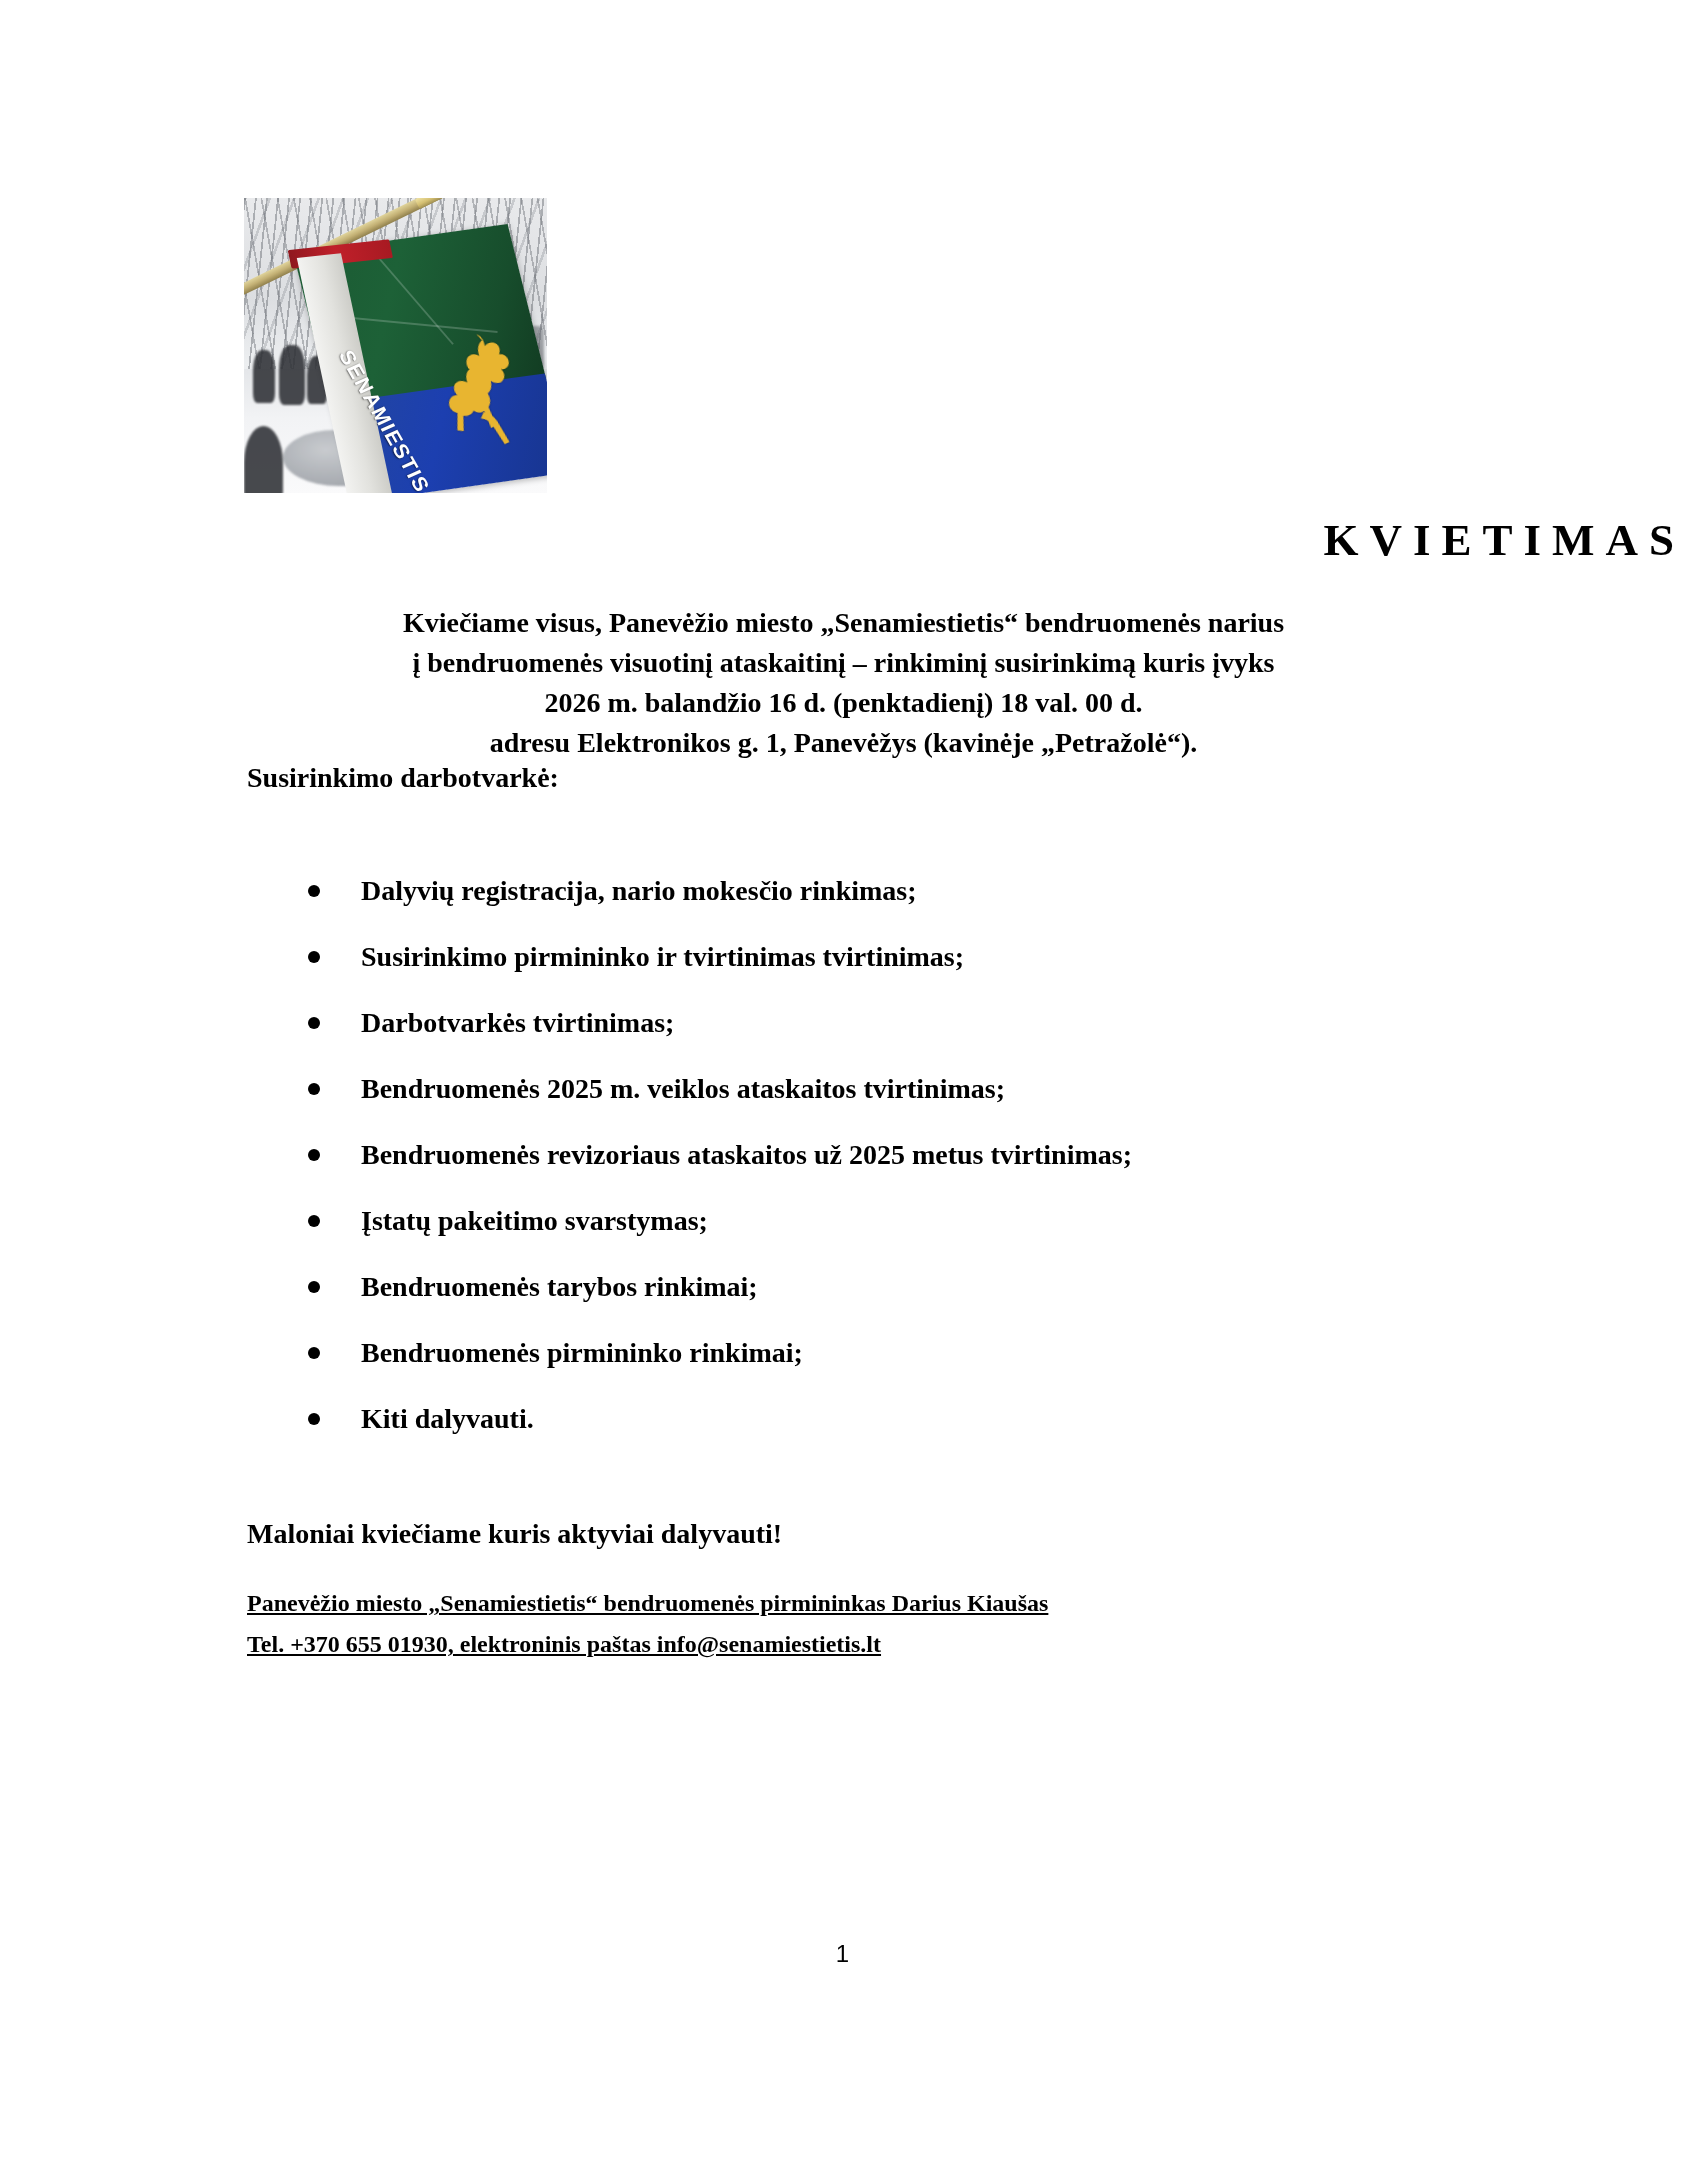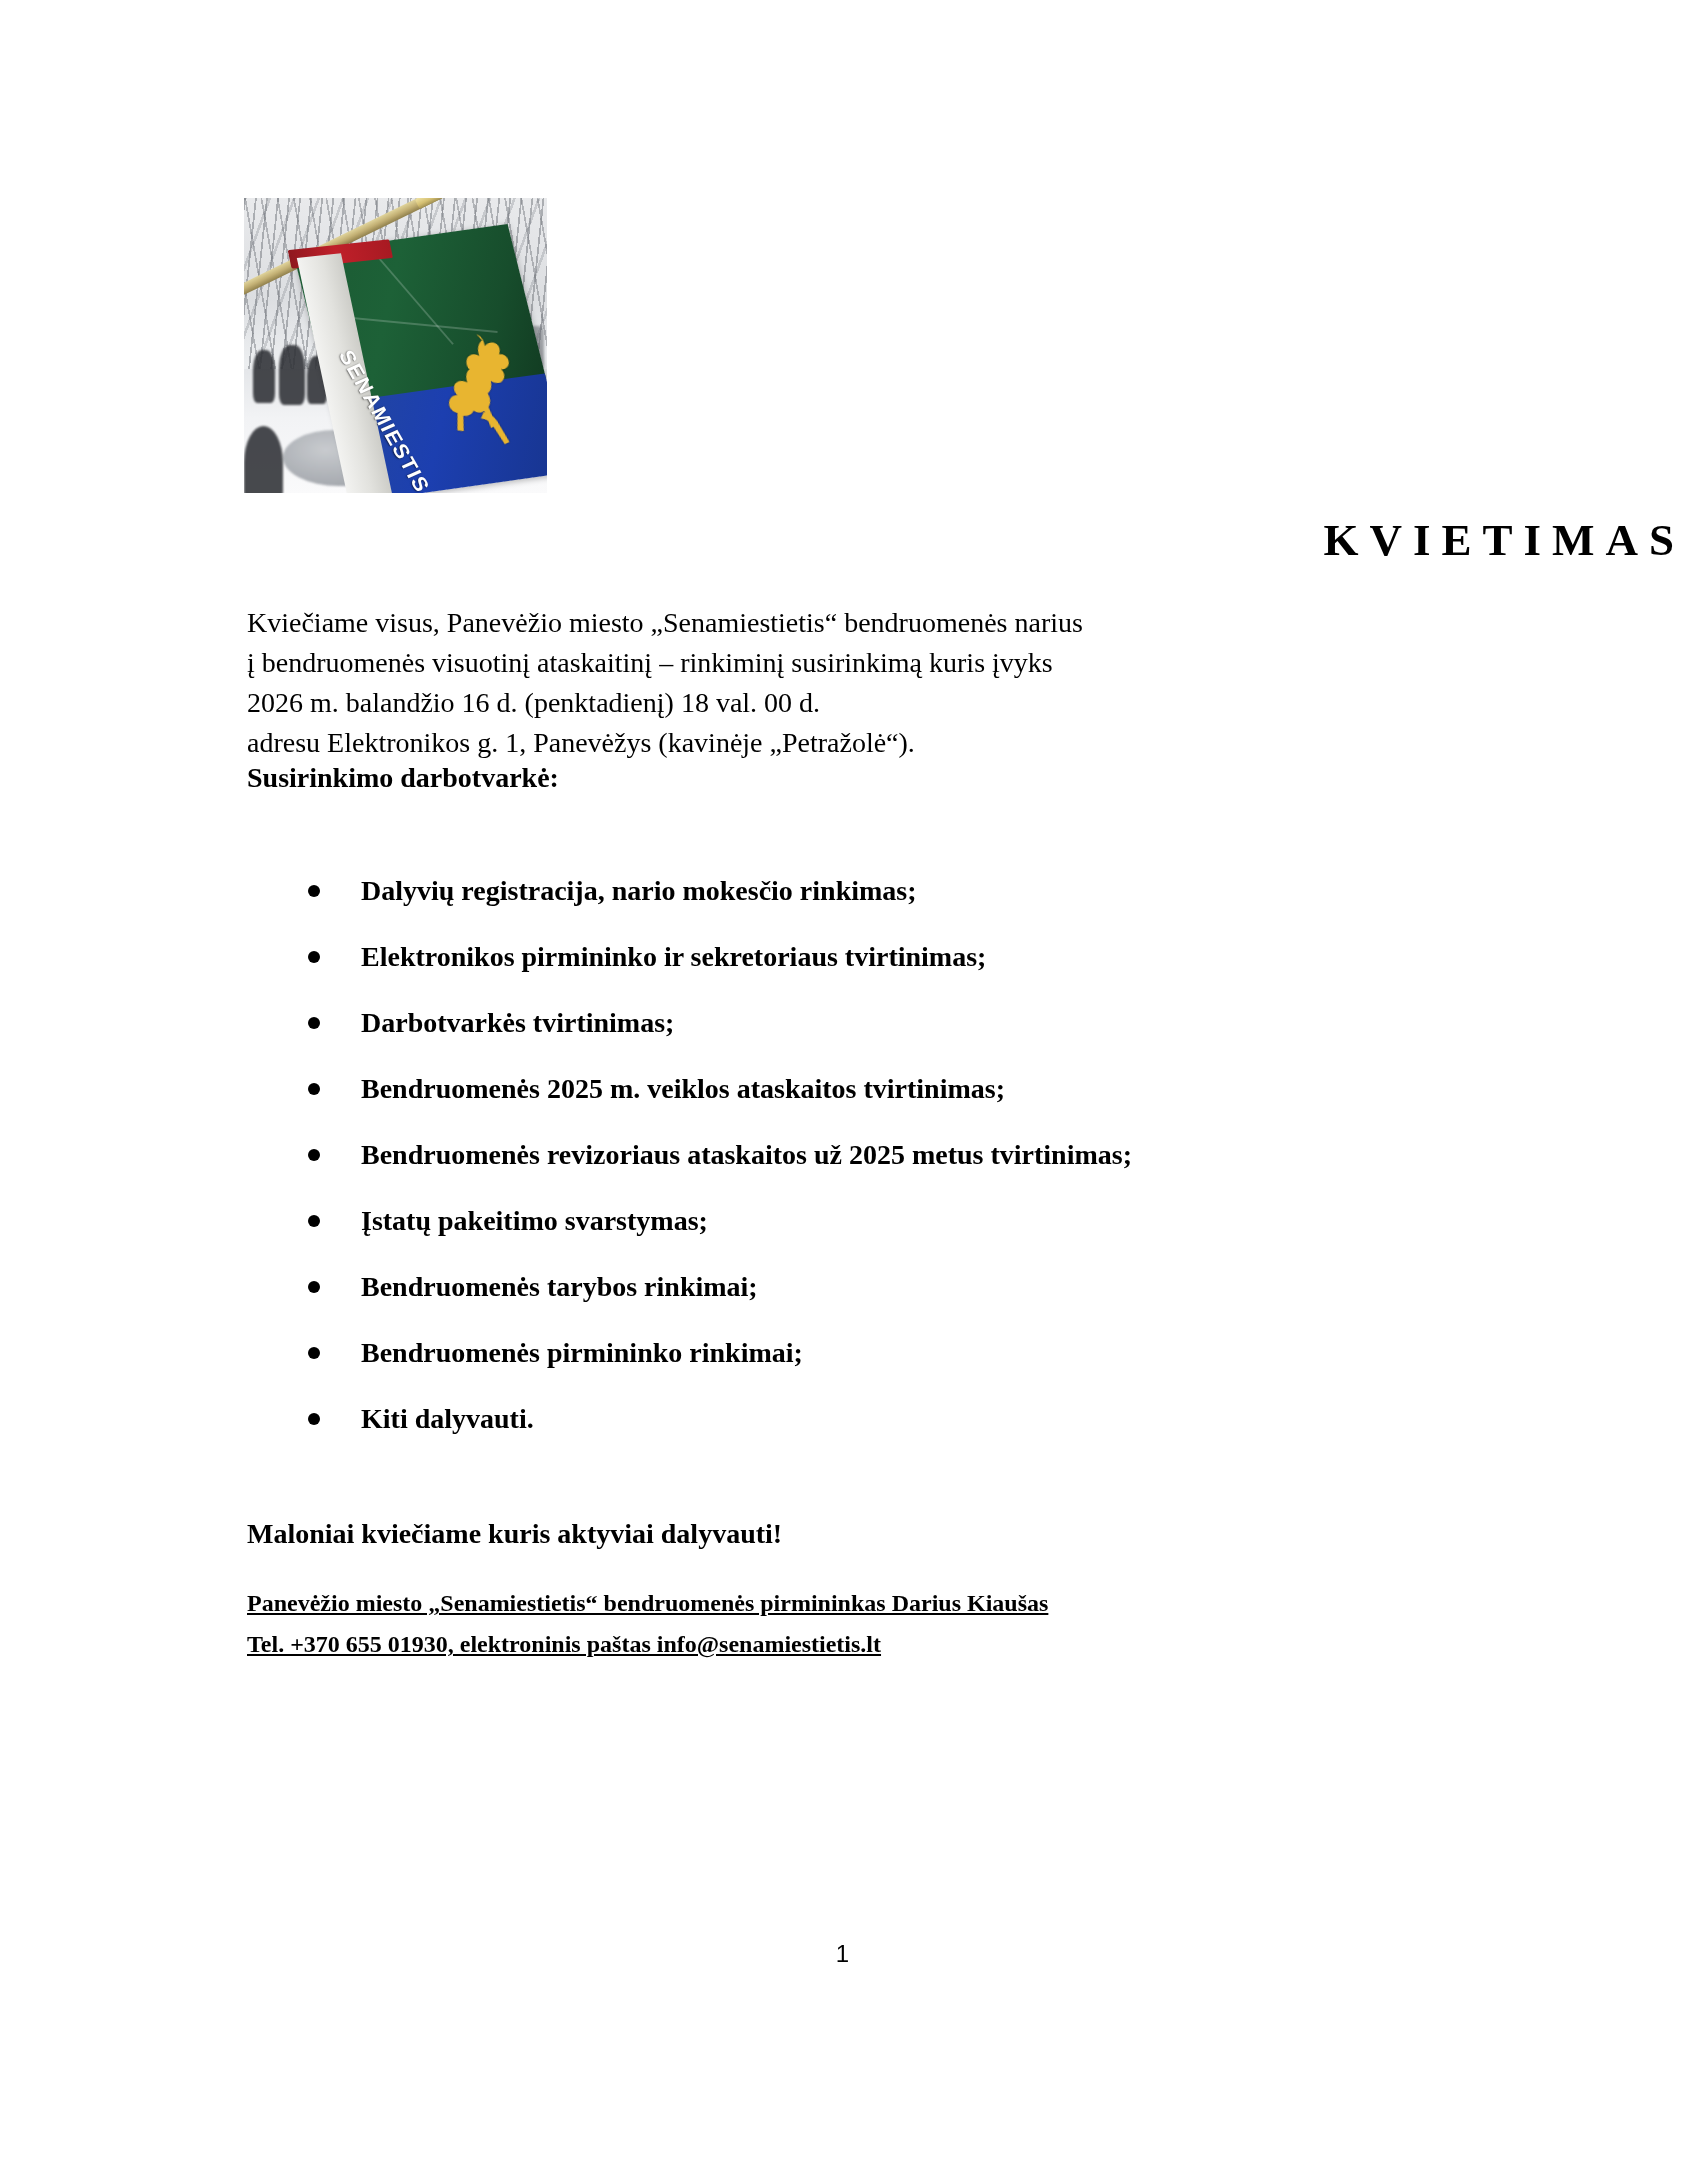--- a/index.html
+++ b/index.html
@@ -197,22 +197,23 @@
     font-weight: 700;
     letter-spacing: 11px;
     text-indent: 11px;
   }
   
   .intro {
     position: absolute;
     left: 247px;
     top: 603px;
     width: 1193px;
+    text-align: center;
     font-size: 28px;
-    font-weight: 400;
+    font-weight: 700;
     line-height: 40px;
   }
   .agenda-heading {
     position: absolute;
     left: 247px;
     top: 762px;
     font-size: 28px;
     font-weight: 700;
   }
   .agenda {
@@ -315,21 +316,21 @@
     <div>Kviečiame visus, Panevėžio miesto „Senamiestietis“ bendruomenės narius</div>
     <div>į bendruomenės visuotinį ataskaitinį – rinkiminį susirinkimą kuris įvyks</div>
     <div>2026 m. balandžio 16 d. (penktadienį) 18 val. 00 d.</div>
     <div>adresu Elektronikos g. 1, Panevėžys  (kavinėje „Petražolė“).</div>
   </div>
 
   <div class="agenda-heading">Susirinkimo darbotvarkė:</div>
 
   <ul class="agenda">
     <li><span class="dot"></span><span>Dalyvių registracija, nario mokesčio rinkimas;</span></li>
-    <li><span class="dot"></span><span>Elektronikos  pirmininko ir sekretoriaus tvirtinimas;</span></li>
+    <li><span class="dot"></span><span>Susirinkimo  pirmininko ir tvirtinimas tvirtinimas;</span></li>
     <li><span class="dot"></span><span>Darbotvarkės tvirtinimas;</span></li>
     <li><span class="dot"></span><span>Bendruomenės 2025 m. veiklos ataskaitos tvirtinimas;</span></li>
     <li><span class="dot"></span><span>Bendruomenės revizoriaus ataskaitos už 2025 metus tvirtinimas;</span></li>
     <li><span class="dot"></span><span>Įstatų pakeitimo svarstymas;</span></li>
     <li><span class="dot"></span><span>Bendruomenės tarybos rinkimai;</span></li>
     <li><span class="dot"></span><span>Bendruomenės pirmininko rinkimai;</span></li>
     <li><span class="dot"></span><span>Kiti dalyvauti.</span></li>
   </ul>
 
   <div class="closing">Maloniai kviečiame kuris aktyviai dalyvauti!</div>

